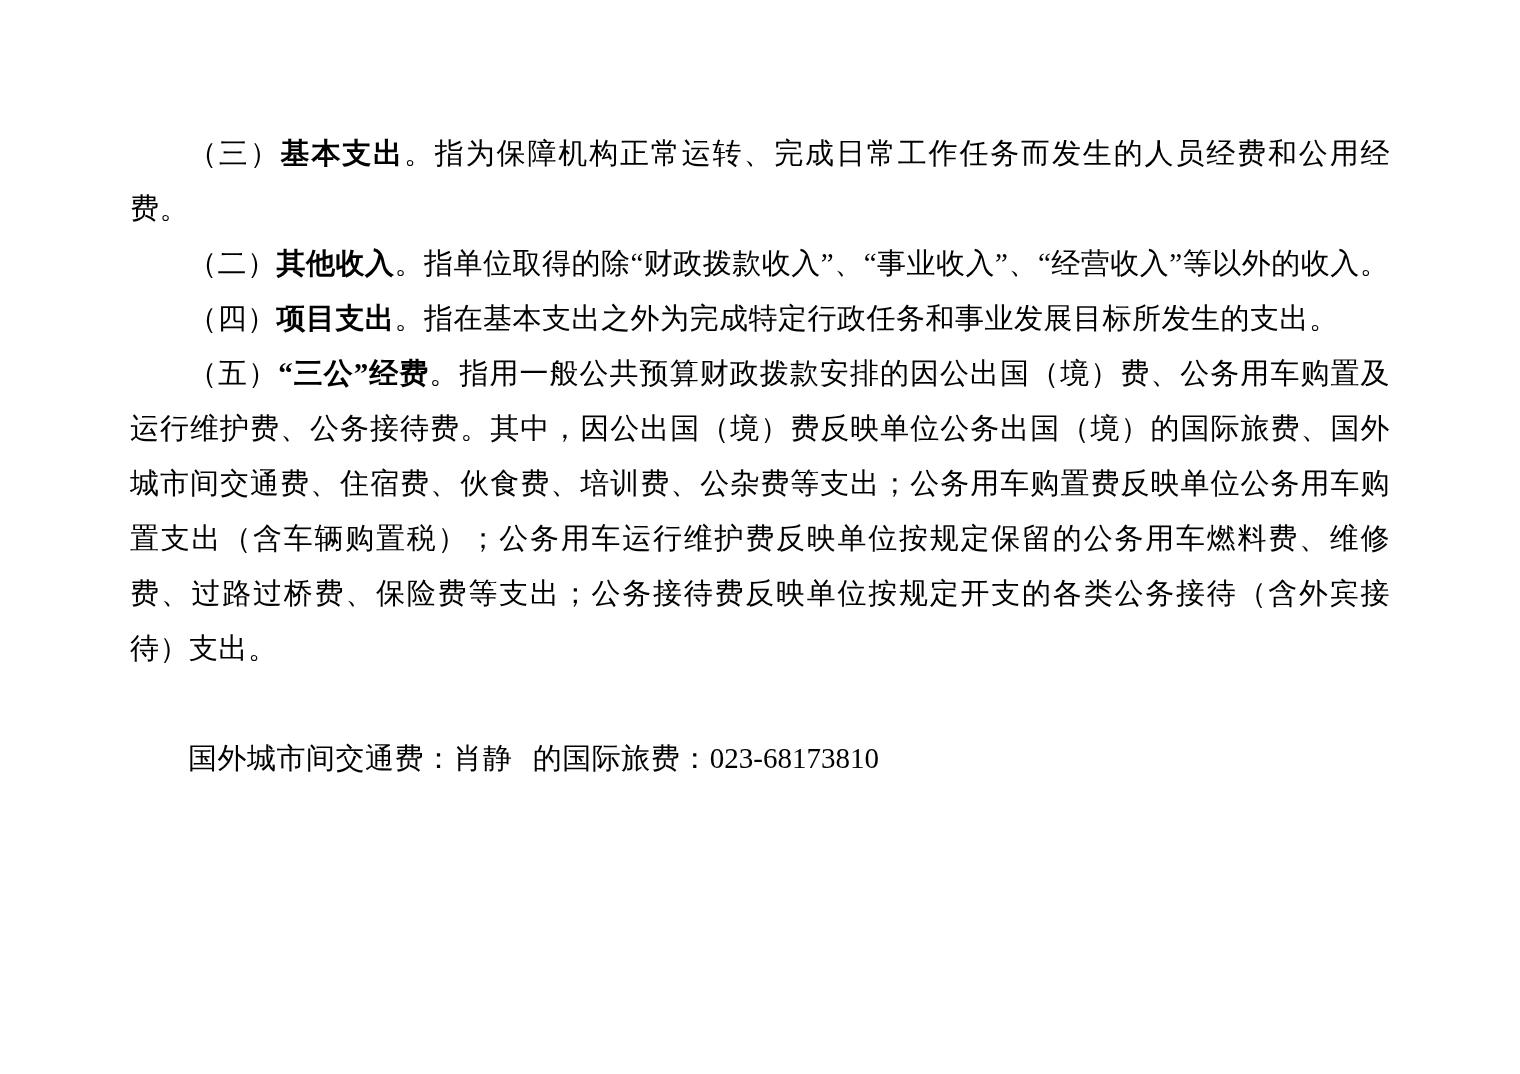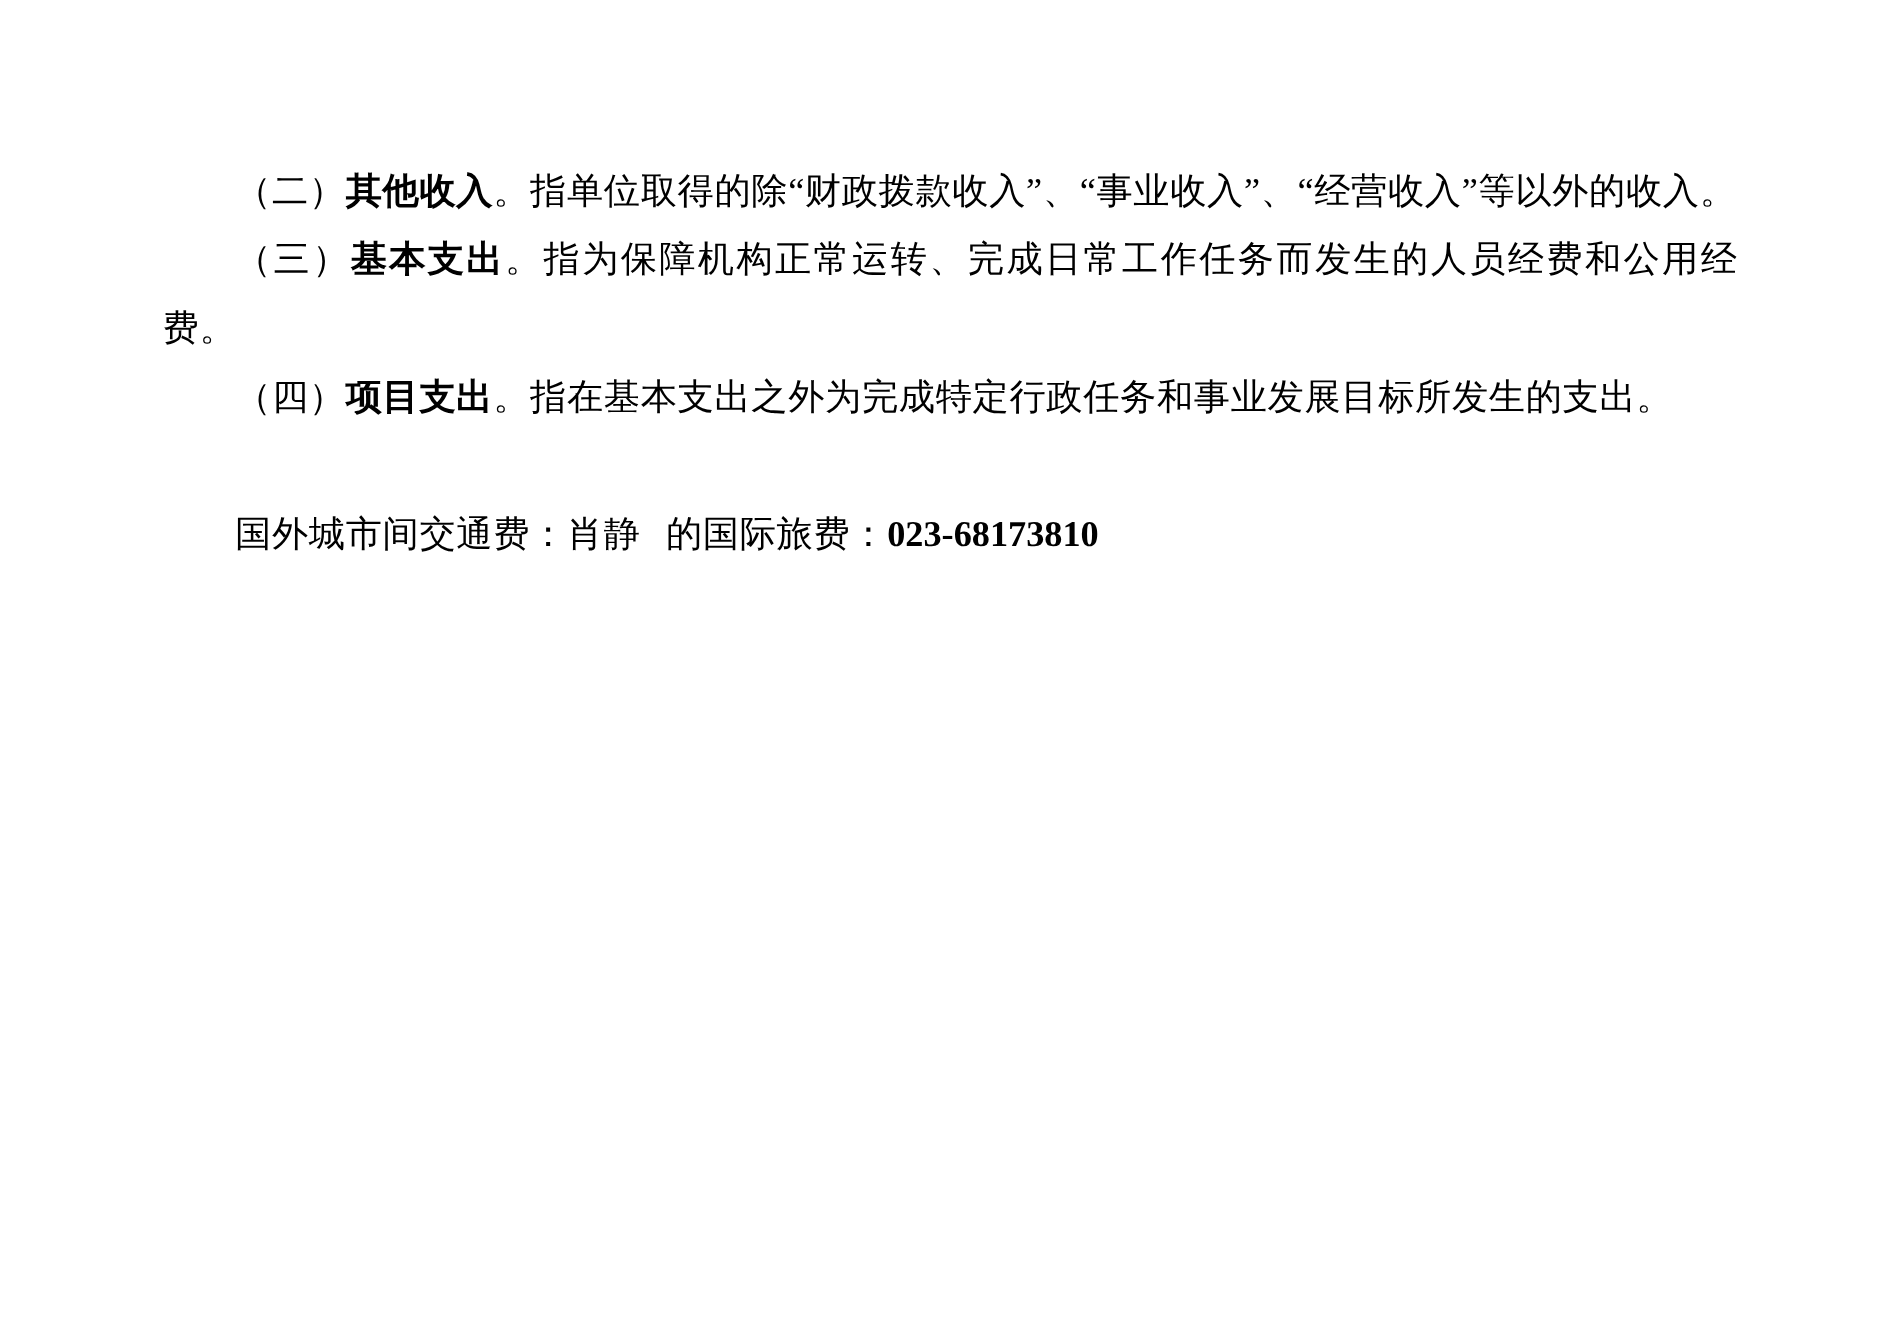--- a/index.html
+++ b/index.html
@@ -33,31 +33,32 @@
     margin: 55px 0 0 0;
     text-indent: 2em;
     line-height: 55px;
     letter-spacing: 0.5px;
     text-align: left;
   }
   .contact-phone-label {
     margin-left: 0.7em;
   }
   .contact-phone-number {
-    font-weight: bold;
+    font-weight: normal;
     letter-spacing: 0;
   }
 </style>
 </head>
 <body>
 
 <div class="page">
 
+  <p class="para"><span>（三）</span><span class="term">基本支出</span><span>。指为保障机构正常运转、完成日常工作任务而发生的人员经费和公用经费。</span></p>
+
   <p class="para"><span>（二）</span><span class="term">其他收入</span><span>。指单位取得的除“财政拨款收入”、“事业收入”、“经营收入”等以外的收入。</span></p>
-
-  <p class="para"><span>（三）</span><span class="term">基本支出</span><span>。指为保障机构正常运转、完成日常工作任务而发生的人员经费和公用经费。</span></p>
 
   <p class="para"><span>（四）</span><span class="term">项目支出</span><span>。指在基本支出之外为完成特定行政任务和事业发展目标所发生的支出。</span></p>
 
+  <p class="para"><span>（五）</span><span class="term">“三公”经费</span><span>。指用一般公共预算财政拨款安排的因公出国（境）费、公务用车购置及运行维护费、公务接待费。其中，因公出国（境）费反映单位公务出国（境）的国际旅费、国外城市间交通费、住宿费、伙食费、培训费、公杂费等支出；公务用车购置费反映单位公务用车购置支出（含车辆购置税）；公务用车运行维护费反映单位按规定保留的公务用车燃料费、维修费、过路过桥费、保险费等支出；公务接待费反映单位按规定开支的各类公务接待（含外宾接待）支出。</span></p>
 
   <p class="contact-line"><span>国外城市间交通费：</span><span>肖静</span><span class="contact-phone-label">的国际旅费：</span><span class="contact-phone-number">023-68173810</span></p>
 
 </div>
 
 </body></html>

